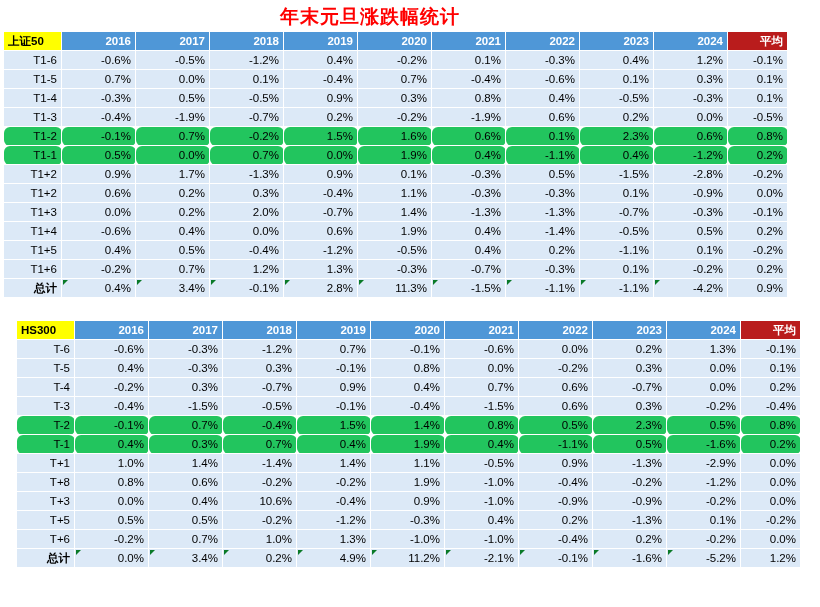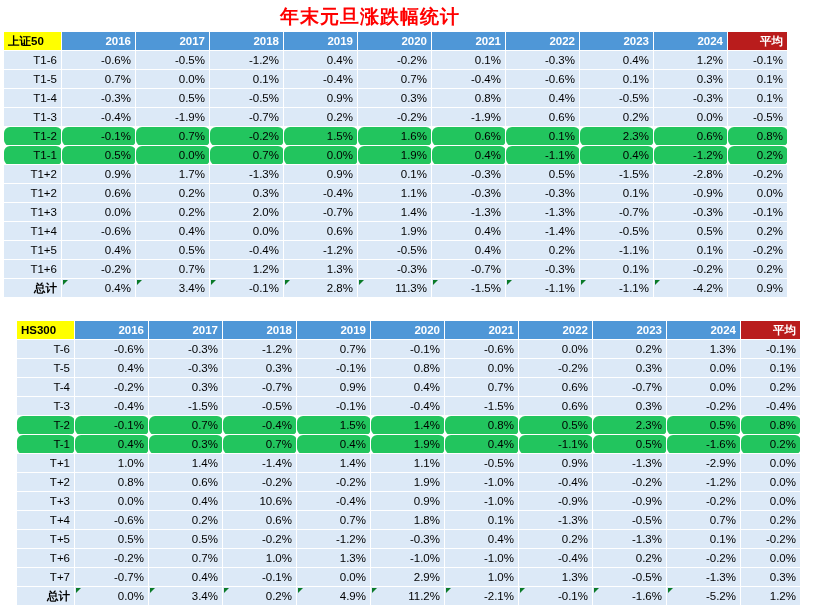--- a/index.html
+++ b/index.html
@@ -428,21 +428,21 @@
           <td class="cell">-1.4%</td>
           <td class="cell">1.4%</td>
           <td class="cell">1.1%</td>
           <td class="cell">-0.5%</td>
           <td class="cell">0.9%</td>
           <td class="cell">-1.3%</td>
           <td class="cell">-2.9%</td>
           <td class="cell">0.0%</td>
         </tr>
         <tr>
-          <td class="rowhead">T+2</td>
+          <td class="rowhead">T+8</td>
           <td class="cell">0.8%</td>
           <td class="cell">0.6%</td>
           <td class="cell">-0.2%</td>
           <td class="cell">-0.2%</td>
           <td class="cell">1.9%</td>
           <td class="cell">-1.0%</td>
           <td class="cell">-0.4%</td>
           <td class="cell">-0.2%</td>
           <td class="cell">-1.2%</td>
           <td class="cell">0.0%</td>
@@ -452,33 +452,20 @@
           <td class="cell">0.0%</td>
           <td class="cell">0.4%</td>
           <td class="cell">10.6%</td>
           <td class="cell">-0.4%</td>
           <td class="cell">0.9%</td>
           <td class="cell">-1.0%</td>
           <td class="cell">-0.9%</td>
           <td class="cell">-0.9%</td>
           <td class="cell">-0.2%</td>
           <td class="cell">0.0%</td>
-        </tr>
-        <tr>
-          <td class="rowhead">T+4</td>
-          <td class="cell">-0.6%</td>
-          <td class="cell">0.2%</td>
-          <td class="cell">0.6%</td>
-          <td class="cell">0.7%</td>
-          <td class="cell">1.8%</td>
-          <td class="cell">0.1%</td>
-          <td class="cell">-1.3%</td>
-          <td class="cell">-0.5%</td>
-          <td class="cell">0.7%</td>
-          <td class="cell">0.2%</td>
         </tr>
         <tr>
           <td class="rowhead">T+5</td>
           <td class="cell">0.5%</td>
           <td class="cell">0.5%</td>
           <td class="cell">-0.2%</td>
           <td class="cell">-1.2%</td>
           <td class="cell">-0.3%</td>
           <td class="cell">0.4%</td>
           <td class="cell">0.2%</td>
@@ -491,33 +478,20 @@
           <td class="cell">-0.2%</td>
           <td class="cell">0.7%</td>
           <td class="cell">1.0%</td>
           <td class="cell">1.3%</td>
           <td class="cell">-1.0%</td>
           <td class="cell">-1.0%</td>
           <td class="cell">-0.4%</td>
           <td class="cell">0.2%</td>
           <td class="cell">-0.2%</td>
           <td class="cell">0.0%</td>
-        </tr>
-        <tr>
-          <td class="rowhead">T+7</td>
-          <td class="cell">-0.7%</td>
-          <td class="cell">0.4%</td>
-          <td class="cell">-0.1%</td>
-          <td class="cell">0.0%</td>
-          <td class="cell">2.9%</td>
-          <td class="cell">1.0%</td>
-          <td class="cell">1.3%</td>
-          <td class="cell">-0.5%</td>
-          <td class="cell">-1.3%</td>
-          <td class="cell">0.3%</td>
         </tr>
         <tr>
           <td class="rowhead total">总计</td>
           <td class="cell total mark">0.0%</td>
           <td class="cell total mark">3.4%</td>
           <td class="cell total mark">0.2%</td>
           <td class="cell total mark">4.9%</td>
           <td class="cell total mark">11.2%</td>
           <td class="cell total mark">-2.1%</td>
           <td class="cell total mark">-0.1%</td>

